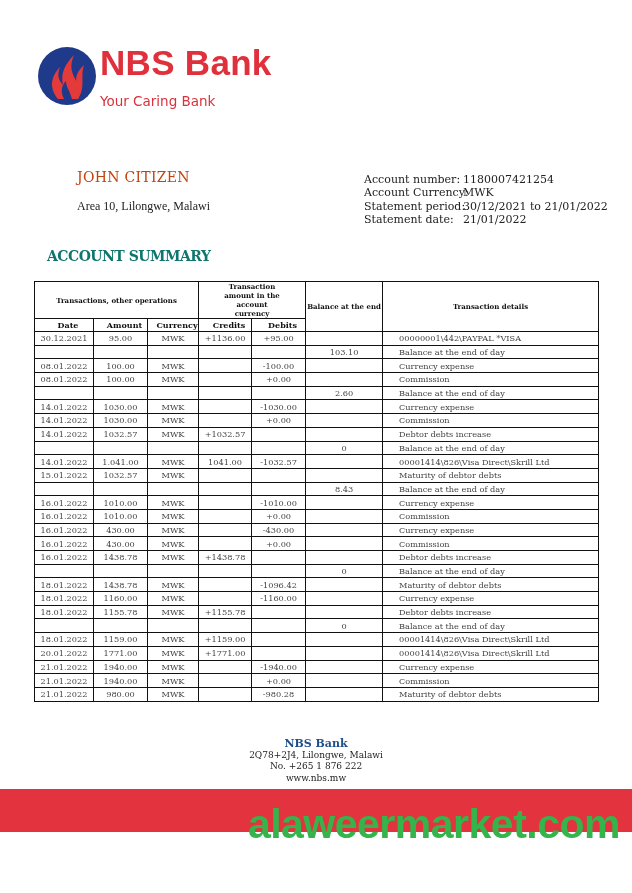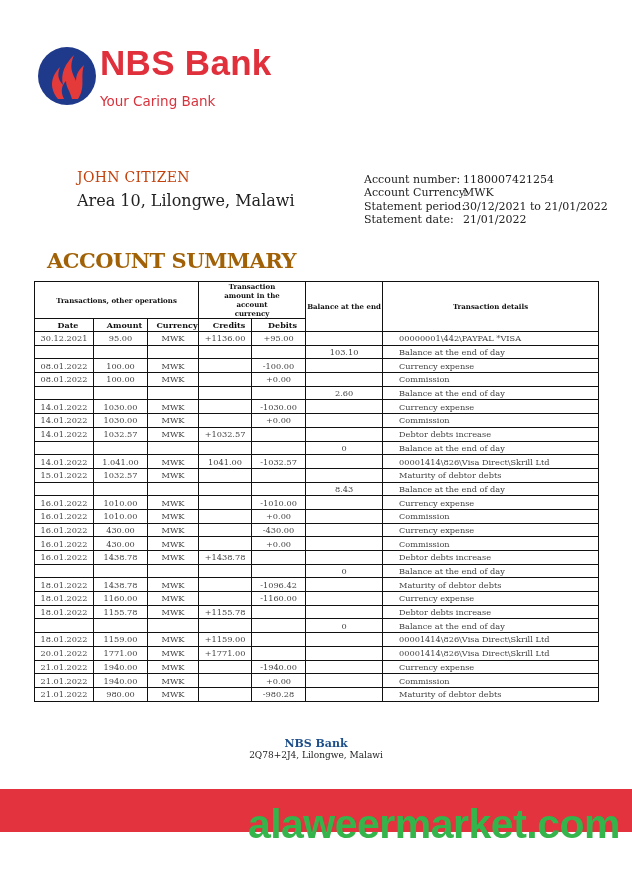--- a/index.html
+++ b/index.html
@@ -5,28 +5,28 @@
   html, body { margin: 0; padding: 0; background: #ffffff; }
   body { width: 632px; height: 893px; position: relative; overflow: hidden; font-family: "DejaVu Serif", serif; color: #222; }
   .logo { position: absolute; left: 38px; top: 47px; width: 240px; height: 64px; }
   .logo-circle { position: absolute; left: 0; top: 0; width: 58px; height: 58px; border-radius: 50%; background: #1f3a8a; overflow: hidden; }
   .logo-circle svg { position: absolute; left: 0; top: 0; }
   .logo-name { position: absolute; left: 62px; top: -4px; font-family: "Liberation Sans", sans-serif; font-weight: bold; font-size: 35px; color: #e0303c; letter-spacing: 0.3px; white-space: nowrap; }
   .logo-tag { position: absolute; left: 62px; top: 46px; font-family: "DejaVu Sans", sans-serif; font-size: 13.5px; color: #d8323c; white-space: nowrap; }
 
   .customer { position: absolute; left: 77px; top: 169px; }
   .customer-name { font-size: 14px; letter-spacing: 0.3px; color: #c2410c; }
-  .customer-addr { font-size: 16px; margin-top: 6px; color: #222; }
+  .customer-addr { font-size: 12px; margin-top: 14px; color: #222; font-family: Liberation Serif, serif; }
 
   .acct { position: absolute; left: 364px; top: 173px; font-size: 11px; line-height: 13.3px; color: #222; }
   .acct-row { display: flex; }
   .acct-label { width: 99px; white-space: nowrap; }
   .acct-value { white-space: nowrap; }
 
-  .summary-title { position: absolute; left: 47px; top: 248px; font-family: "DejaVu Serif", serif; font-size: 21px; font-weight: bold; letter-spacing: -0.5px; color: #a16207; }
+  .summary-title { position: absolute; left: 47px; top: 248px; font-family: "DejaVu Serif", serif; font-size: 14px; font-weight: bold; letter-spacing: -0.5px; color: #0f766e; }
 
   table.stmt { position: absolute; left: 34px; top: 281px; width: 565px; border-collapse: collapse; table-layout: fixed; font-size: 8.2px; color: #444; }
   table.stmt th, table.stmt td { border: 1px solid #111; padding: 0; text-align: center; overflow: hidden; white-space: nowrap; }
   table.stmt th { font-family: "DejaVu Serif", serif; font-weight: bold; color: #111; font-size: 7px; }
   table.stmt tr.h1 th { height: 26px; line-height: 9px; }
   table.stmt tr.h2 th { height: 12px; font-size: 8px; padding-left: 8px; }
   table.stmt td { height: 12.7px; line-height: 12px; }
   table.stmt td.det { text-align: left; padding-left: 16px; }
 
   .footer { position: absolute; left: 0; width: 632px; top: 738px; text-align: center; font-size: 9px; line-height: 11.5px; color: #222; }
@@ -343,16 +343,18 @@
         <td>-980.28</td>
         <td></td>
         <td class="det">Maturity of debtor debts</td>
       </tr>
     </tbody>
 </table>
 
 <div class="footer">
   <div class="footer-bank">NBS Bank</div>
   <div>2Q78+2J4, Lilongwe, Malawi</div>
+  <div>No. +265 1 876 222</div>
+  <div>www.nbs.mw</div>
 </div>
 
 <div class="red-band"></div>
 <div class="watermark">alaweermarket.com</div>
 
 </body></html>

